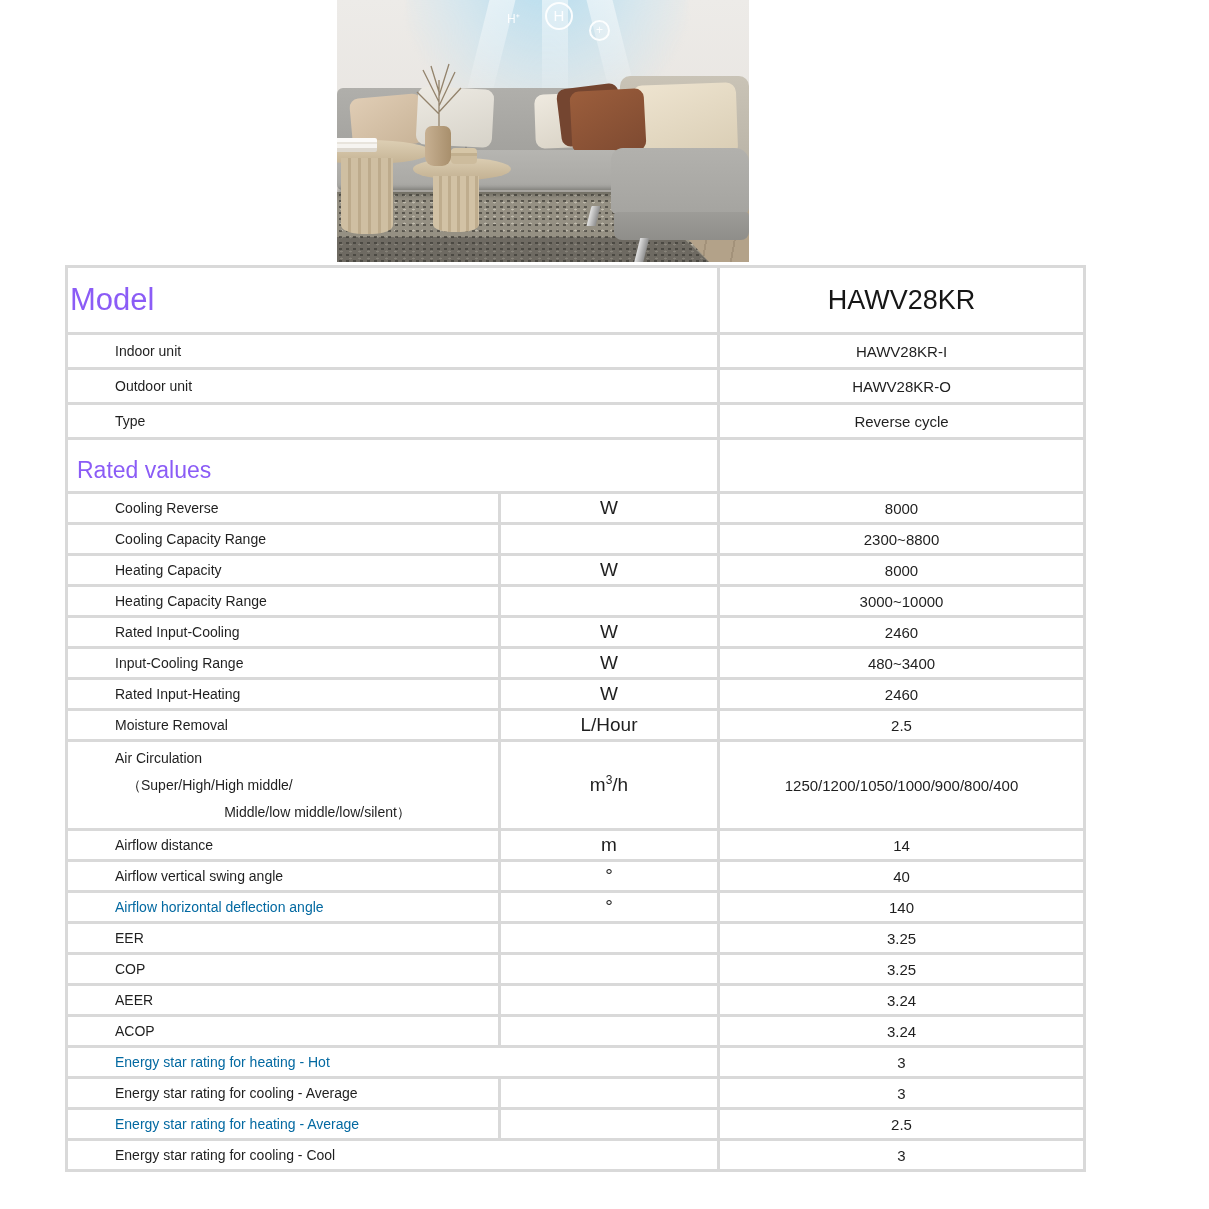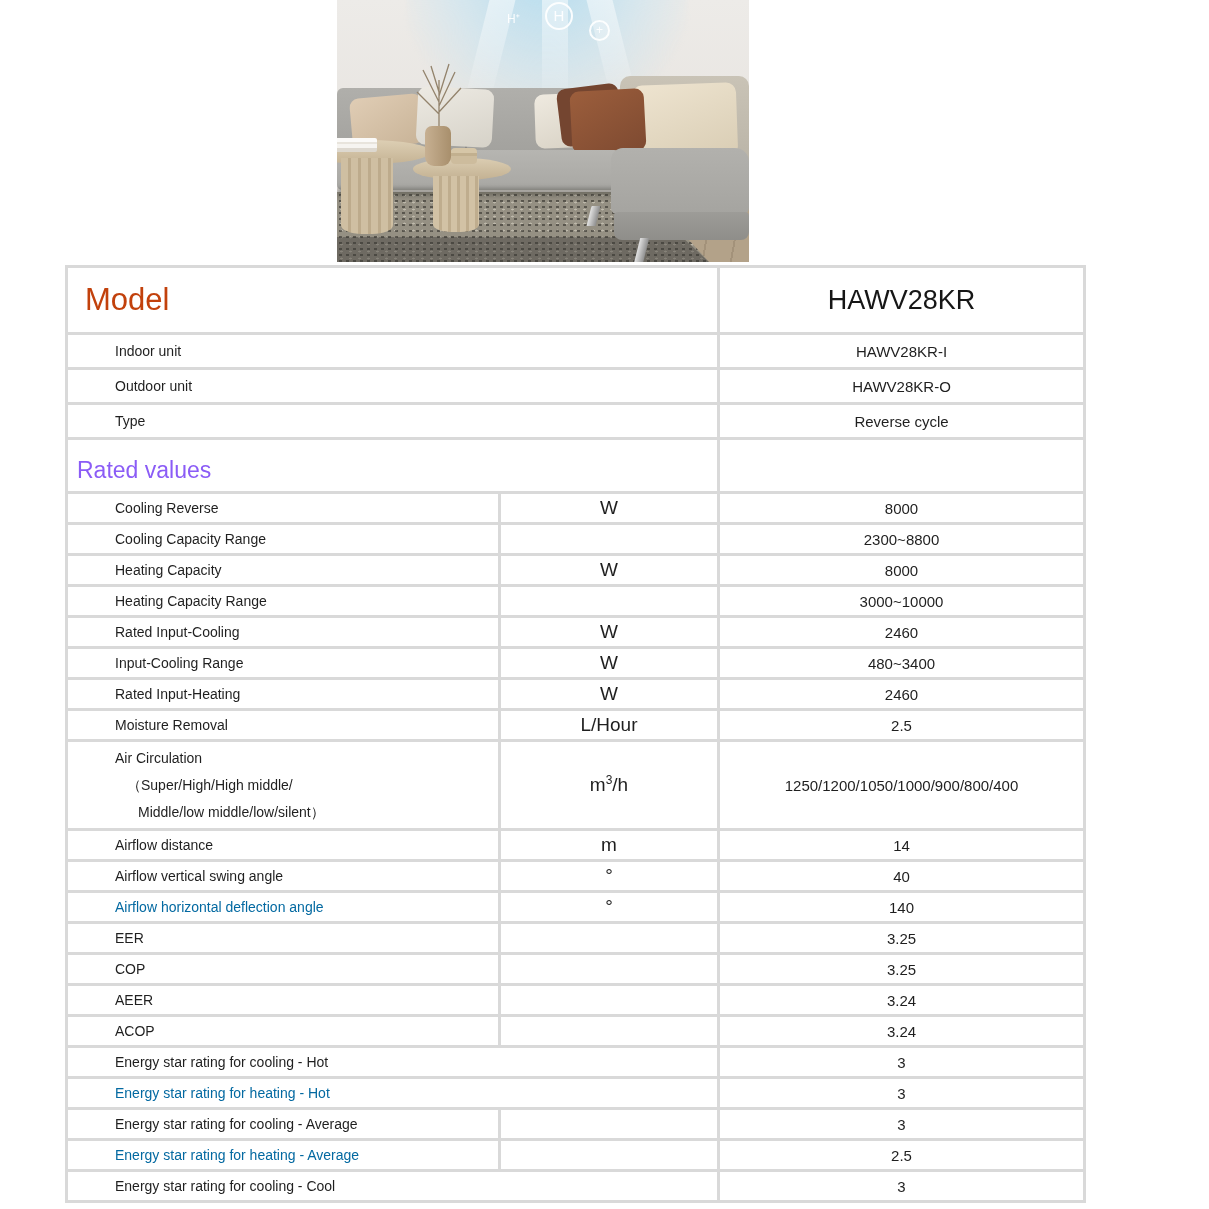--- a/index.html
+++ b/index.html
@@ -59,32 +59,32 @@
   .books{position:absolute;left:-6px;top:138px;width:46px;height:14px;background:linear-gradient(180deg,#fbfaf8 0 4px,#e8e4dc 4px 6px,#f6f4f0 6px 10px,#ddd8cf 10px 14px);border-radius:2px;}
   .vase{position:absolute;left:88px;top:126px;width:26px;height:40px;border-radius:7px 7px 9px 9px;
     background:linear-gradient(90deg,#c7b092,#a88f6c);}
   .bowls{position:absolute;left:114px;top:148px;width:26px;height:16px;border-radius:4px;
     background:linear-gradient(180deg,#d6c6a7 0 5px,#c2b08f 5px 8px,#cdbc9d 8px 16px);}
   .branches{position:absolute;left:72px;top:62px;width:60px;height:70px;}
 
   
   table.spec{position:absolute;left:65px;top:265px;width:1018px;border-collapse:collapse;table-layout:fixed;}
   table.spec td{border:3px solid #d9d9d9;background:#fff;overflow:hidden;white-space:nowrap;}
-  td.hdr{background:#d8d8d8;border-color:#ffffff;border-width:4px;font-size:31px;padding-left:17px;color:#c2410c;}
+  td.hdr{background:#d8d8d8;border-color:#ffffff;border-width:4px;font-size:31px;padding-left:2px;color:#8b5cf6;}
   td.hdr-model-val{font-size:27px;text-align:center;color:#161616;}
   td.hdr-sub{background:#d8d8d8;border-color:#ffffff;border-width:4px;font-size:23px;padding-left:9px;vertical-align:bottom;padding-bottom:7px;color:#8b5cf6;}
   td.lbl{font-size:14px;padding-left:47px;margin-left:12px;}
   td.unit{font-size:19px;text-align:center;}
   td.val{font-size:15px;text-align:center;}
   tr.r-info td{height:30px;}
   tr.r-data td{height:26px;}
   tr.r-air td{height:84px;}
   .muted{color:#0369a1;}
   .air-line{line-height:27px;}
-  .air-l2{margin-left:12px;} .air-l3{margin-left:23px;}
+  .air-l2{margin-left:12px;} .air-l3{margin-left:23px;text-align:center;}
   td.unit sup{font-size:12px;vertical-align:super;line-height:0;}
   tr.hdr-row td{height:62px;}
   tr.sub-row td{height:43px;}
 </style>
 </head>
 <body>
 
 <div class="photo">
   <div class="glow"></div>
   <div class="streak s1"></div>
@@ -244,24 +244,20 @@
     <td class="unit"></td>
     <td class="val">3.24</td>
   </tr>
   <tr class="r-data">
     <td class="lbl">ACOP</td>
     <td class="unit"></td>
     <td class="val">3.24</td>
   </tr>
 
   <tr class="r-data">
-    <td class="lbl" colspan="2">Energy star rating for cooling - Hot</td>
-    <td class="val">3</td>
-  </tr>
-  <tr class="r-data">
     <td class="lbl muted" colspan="2">Energy star rating for heating - Hot</td>
     <td class="val">3</td>
   </tr>
   <tr class="r-data">
     <td class="lbl">Energy star rating for cooling - Average</td>
     <td class="unit"></td>
     <td class="val">3</td>
   </tr>
   <tr class="r-data">
     <td class="lbl muted">Energy star rating for heating - Average</td>

